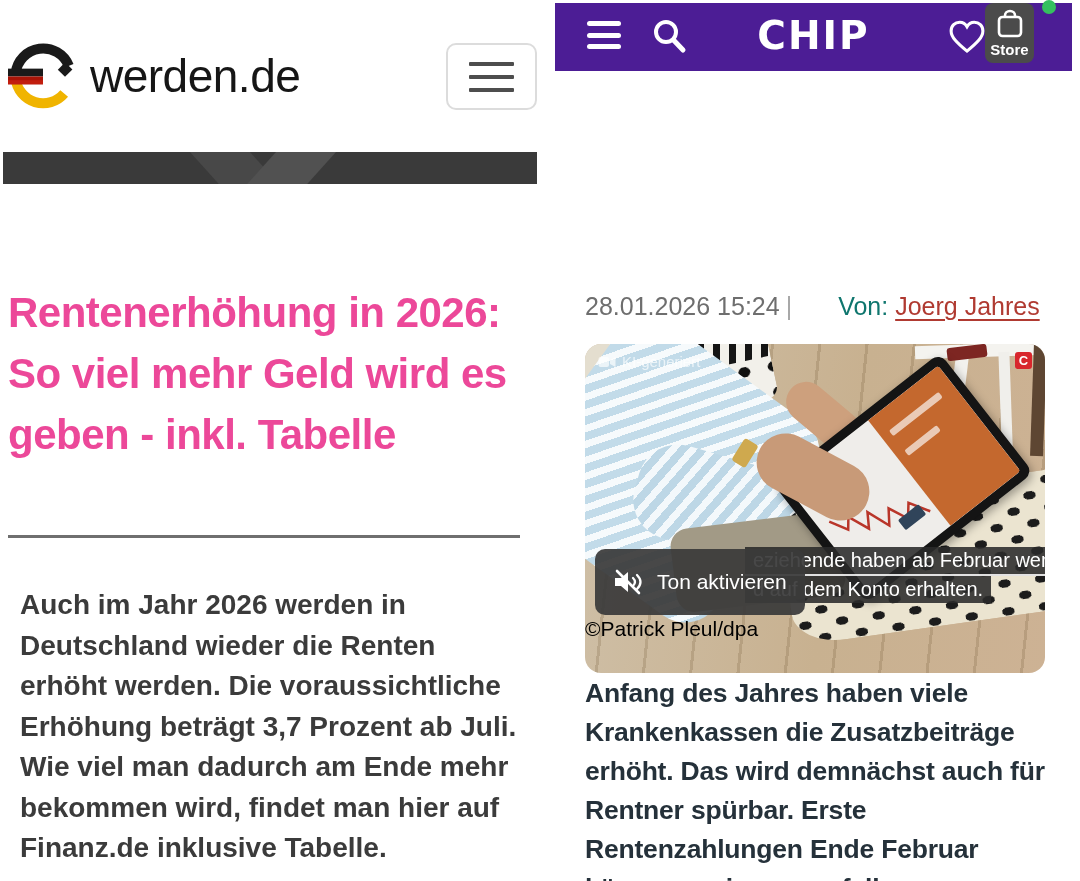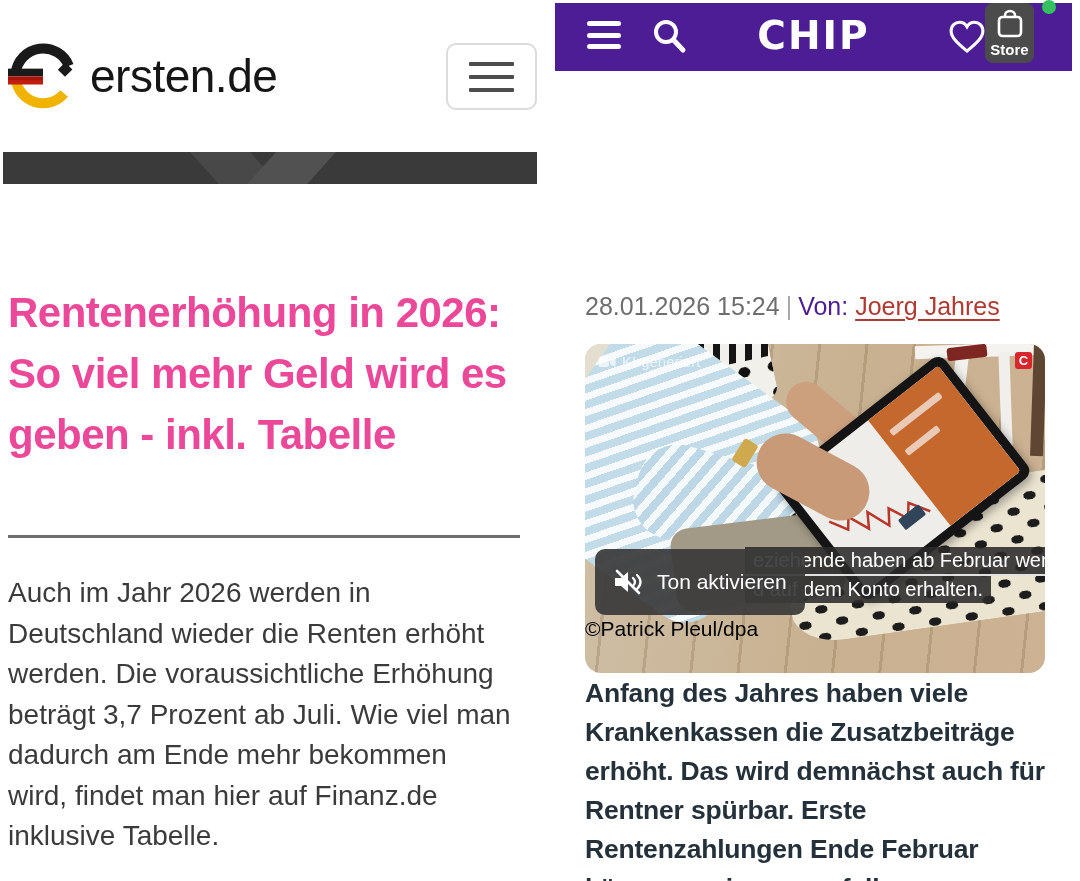--- a/index.html
+++ b/index.html
@@ -38,21 +38,21 @@
   .chip-heart{left:392px;top:15px;}
   .chip-store{left:430px;top:0px;width:49px;height:60px;background:#4b4b4b;border-radius:8px;
       display:flex;flex-direction:column;align-items:center;justify-content:flex-end;
       padding-bottom:5px;box-sizing:border-box;}
   .chip-store .store-label{color:#fff;font-size:15px;font-weight:700;margin-top:2px;}
   .chip-green-dot{left:487px;top:-3px;width:14px;height:14px;border-radius:50%;background:#35c05f;}
   .chip-headline{left:45px;top:84px;width:436px;font-size:31px;line-height:47px;font-weight:800;
       color:#212d36;letter-spacing:-0.3px;font-stretch:condensed;}
   .chip-byline{left:45px;top:292px;font-size:25px;color:#6e6e6e;}
   .chip-byline .sep{color:#a8a8a8;padding:0 6px;}
-  .chip-byline .von{color:#4c1d95;}
+  .chip-byline .von{color:#0f766e;margin-left:40px;}
   .chip-byline .author{color:#b03a31;text-decoration:underline;text-underline-offset:4px;
       text-decoration-thickness:2px;}
   .chip-credit{left:45px;top:617px;font-size:21px;color:#000000;}
   .chip-intro{left:45px;top:674px;width:480px;font-size:26.5px;line-height:39px;font-weight:700;
       color:#25313a;letter-spacing:-0.2px;}
 
   
   .video{left:45px;top:344px;width:460px;height:329px;border-radius:16px;overflow:hidden;
       background:linear-gradient(100deg,#cfc0a8 0%,#c8b190 55%,#cdb294 100%);text-align:center;}
   .video .planks{position:absolute;inset:0;
@@ -126,36 +126,36 @@
 
   <div class="abs fz-header">
     <svg class="fz-logo" viewBox="0 0 76 76">
       <path d="M 8.3 35 A 30 30 0 0 1 66 27" fill="none" stroke="#1a1a1a" stroke-width="11"></path>
       <path d="M 66 27 L 58 35" fill="none" stroke="#1a1a1a" stroke-width="11"></path>
       <path d="M 8.3 41 A 30 30 0 0 0 61 57" fill="none" stroke="#f0b400" stroke-width="11"></path>
       <rect x="0" y="30" width="38" height="8.5" fill="#1a1a1a"></rect>
       <rect x="0" y="38.5" width="38" height="8.5" fill="#a91407"></rect>
       <rect x="0" y="42.5" width="38" height="4.5" fill="#c21e0e"></rect>
     </svg>
-    <span class="fz-wordmark">ersten.de</span>
+    <span class="fz-wordmark">werden.de</span>
   </div>
 
   <div class="abs fz-menu-btn">
     <span class="bar"></span>
     <span class="bar"></span>
     <span class="bar"></span>
   </div>
 
   <div class="abs fz-banner"></div>
 
   <h1 class="abs fz-headline" style="margin:0;">Rentenerhöhung in 2026: So viel mehr Geld wird es geben - inkl. Tabelle</h1>
 
   <div class="abs fz-divider"></div>
 
-  <p class="abs fz-intro" style="margin:0;">Auch im Jahr 2026 werden in Deutschland wieder die Renten erhöht werden. Die voraussichtliche Erhöhung beträgt 3,7 Prozent ab Juli. Wie viel man dadurch am Ende mehr bekommen wird, findet man hier auf Finanz.de inklusive Tabelle.</p>
+  <p class="abs fz-intro" style="margin:12px;font-weight:bold;">Auch im Jahr 2026 werden in Deutschland wieder die Renten erhöht werden. Die voraussichtliche Erhöhung beträgt 3,7 Prozent ab Juli. Wie viel man dadurch am Ende mehr bekommen wird, findet man hier auf Finanz.de inklusive Tabelle.</p>
 </div>
 
 <div class="abs right-page">
 
   <div class="abs chip-bar">
     <div class="abs chip-burger">
       <span class="bar"></span>
       <span class="bar"></span>
       <span class="bar"></span>
     </div>

